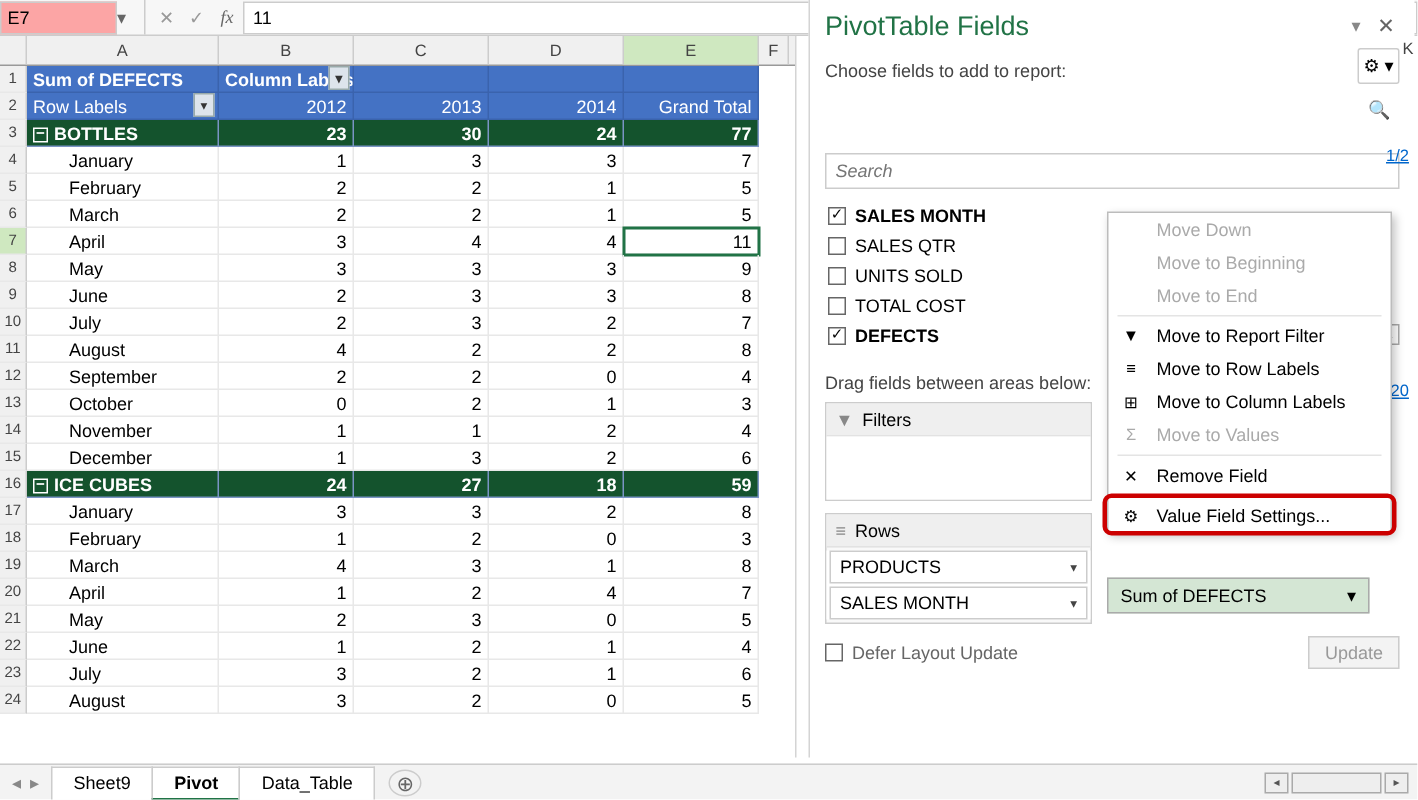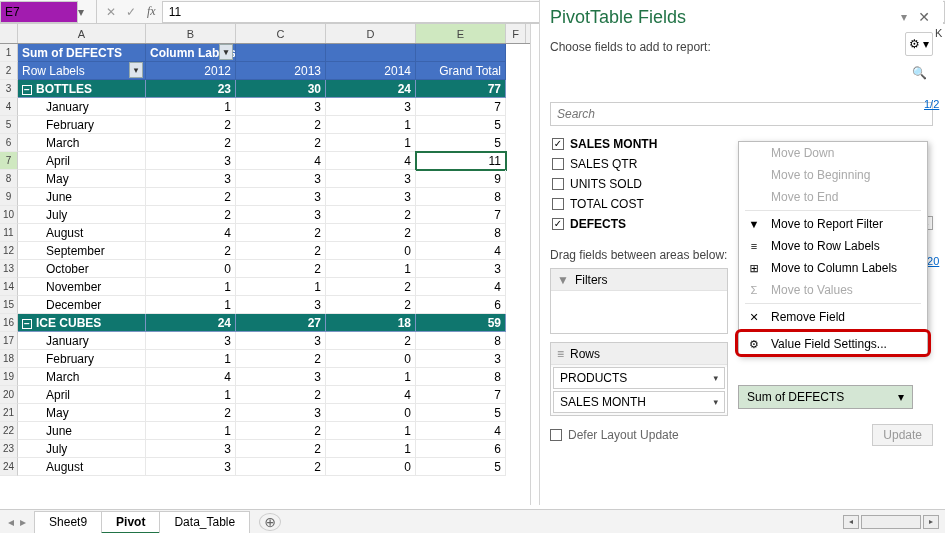--- a/index.html
+++ b/index.html
@@ -1,20 +1,20 @@
 <!DOCTYPE html>
 <html><head>
   <meta charset="utf-8">
   <style>
     * { box-sizing: border-box; margin: 0; padding: 0; }
     body { font-family: "Segoe UI", Tahoma, sans-serif; font-size: 12px; background: #fff; width: 945px; height: 533px; overflow: hidden; position: relative; }
     
     
     .formula-bar { height: 24px; display: flex; align-items: center; border-bottom: 1px solid #ccc; background: #f7f7f7; }
-    .name-box { width: 78px; height: 22px; background: #a21caf; border: 1px solid #ccc; padding: 0 4px; display: flex; align-items: center; font-size: 12px; }
+    .name-box { width: 78px; height: 22px; background: #fca5a5; border: 1px solid #ccc; padding: 0 4px; display: flex; align-items: center; font-size: 12px; }
     .name-box-arrow { width: 14px; cursor: pointer; color: #666; }
     .fb-divider { width: 1px; height: 100%; background: #ccc; margin: 0 4px; }
     .fb-icon { width: 20px; text-align: center; color: #999; cursor: pointer; }
     .fx-label { font-style: italic; font-family: Georgia, serif; color: #666; padding: 0 6px; cursor: pointer; }
     .formula-input { flex: 1; height: 22px; background: #fff; border: 1px solid #ccc; padding: 0 6px; display: flex; align-items: center; }
     
     
     .sheet-area { position: absolute; top: 24px; left: 0; width: 531px; bottom: 28px; overflow: hidden; border-right: 1px solid #d4d4d4; }
     
     .col-headers { display: flex; height: 20px; background: #f0f0f0; border-bottom: 1px solid #999; }
@@ -28,21 +28,21 @@
     .grid { position: relative; }
     .grid-row { display: flex; height: 18px; }
     .row-num { width: 18px; text-align: center; line-height: 18px; font-size: 10px; background: #f0f0f0; border-right: 1px solid #ccc; border-bottom: 1px solid #e8e8e8; color: #444; }
     .row-num.active-row { background: #cfe8c0; }
     .cell { border-right: 1px solid #e8e8e8; border-bottom: 1px solid #e8e8e8; padding: 0 4px; line-height: 18px; overflow: hidden; white-space: nowrap; }
     .num { text-align: right; }
     
     
     .pivot-hdr { background: #4472C4; color: #fff; font-weight: 600; border-color: #3a63ad; }
     .pivot-hdr2 { background: #4472C4; color: #fff; border-color: #3a63ad; }
-    .group-hdr { background: #0f766e; color: #fff; font-weight: 600; border-color: #7a94c4; }
+    .group-hdr { background: #14532d; color: #fff; font-weight: 600; border-color: #7a94c4; }
     
     .filter-drop { position: relative; }
     .filter-drop::after { content: "▾"; position: absolute; right: 2px; top: 0; color: #333; background: #dde4ec; width: 12px; text-align: center; font-size: 9px; line-height: 14px; border: 1px solid #9aa; }
     
     .cell-selected { outline: 2px solid #217346; outline-offset: -1px; background: #fff; }
     
     .collapse-ico { display: inline-block; width: 10px; height: 10px; border: 1px solid #fff; line-height: 8px; text-align: center; font-size: 10px; margin-right: 4px; vertical-align: middle; }
     
     
     .pane { position: absolute; top: 0; left: 539px; right: 2px; bottom: 28px; background: #fff; border-left: 1px solid #d4d4d4; }

